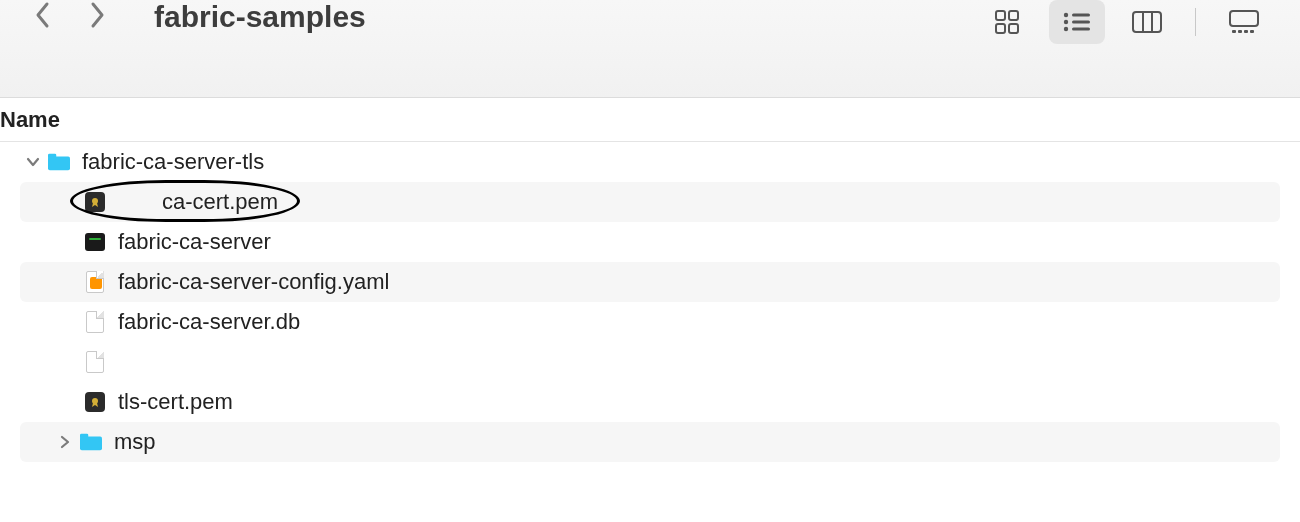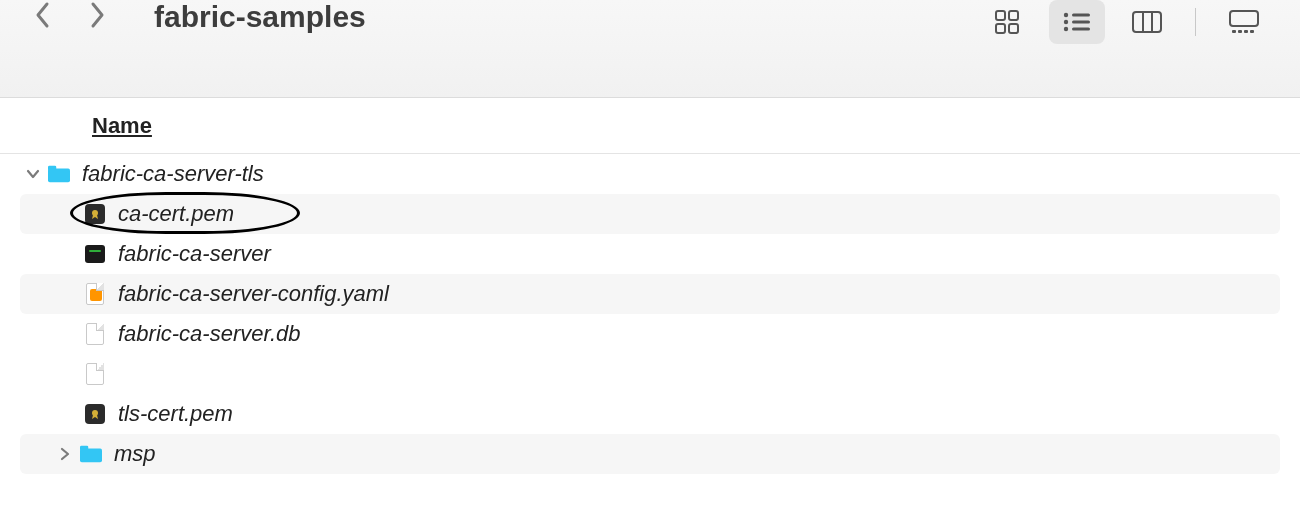--- a/index.html
+++ b/index.html
@@ -34,39 +34,36 @@
       width: 56px; height: 44px;
       border-radius: 8px;
       display:flex; align-items:center; justify-content:center;
       color: #555;
     }
     .view-btn.selected { background: #e4e4e4; }
     .vdivider {
       width: 1px; height: 28px; background:#c8c8c8; margin: 0 6px;
     }
     .column-header {
-      height: 56px;
+      height: 44px;
       border-bottom: 1px solid #e4e4e4;
       display: flex;
       align-items: center;
-      padding-left: 92px;
-      text-decoration: underline;
     }
     .column-header .label {
       font-weight: 700;
       font-size: 22px;
       color: #222;
     }
     .rows { }
     .row {
       height: 40px;
       display: flex;
       align-items: center;
       position: relative;
-      font-style: italic;
     }
     .row.alt { background: #f6f6f6; border-radius: 6px; margin: 0 20px; }
     .row:not(.alt) { margin: 0 20px; }
     .disclosure {
       width: 18px; height: 18px;
       display:flex; align-items:center; justify-content:center;
       color:#7b7b7b;
       margin-right: 6px;
     }
     .file-icon {
@@ -196,21 +193,21 @@
     </span>
     <span class="file-icon">
       <svg class="folder-svg" width="24" height="20" viewBox="0 0 24 20">
         <rect class="tab" x="0" y="1" width="9" height="5" rx="1.5"></rect>
         <rect class="body" x="0" y="4" width="24" height="15" rx="2"></rect>
       </svg>
     </span>
     <span class="name-text">fabric-ca-server-tls</span>
   </div>
 
-  <div class="row lvl1 no-disc alt" style="position:relative;">
+  <div class="row lvl1 no-disc alt" style="position:relative;gap:44px;">
     <span class="file-icon">
       <span class="cert-icon">
           <svg viewBox="0 0 12 12">
             <circle cx="6" cy="5" r="3" fill="#d4af37"></circle>
             <path d="M4 7 L3 11 L6 9 L9 11 L8 7" fill="#d4af37"></path>
           </svg>
         </span>
     </span>
     <span class="name-text">ca-cert.pem</span>
     <div class="circle-annot" style="left:50px; top:-2px; width:230px; height:42px;"></div>

